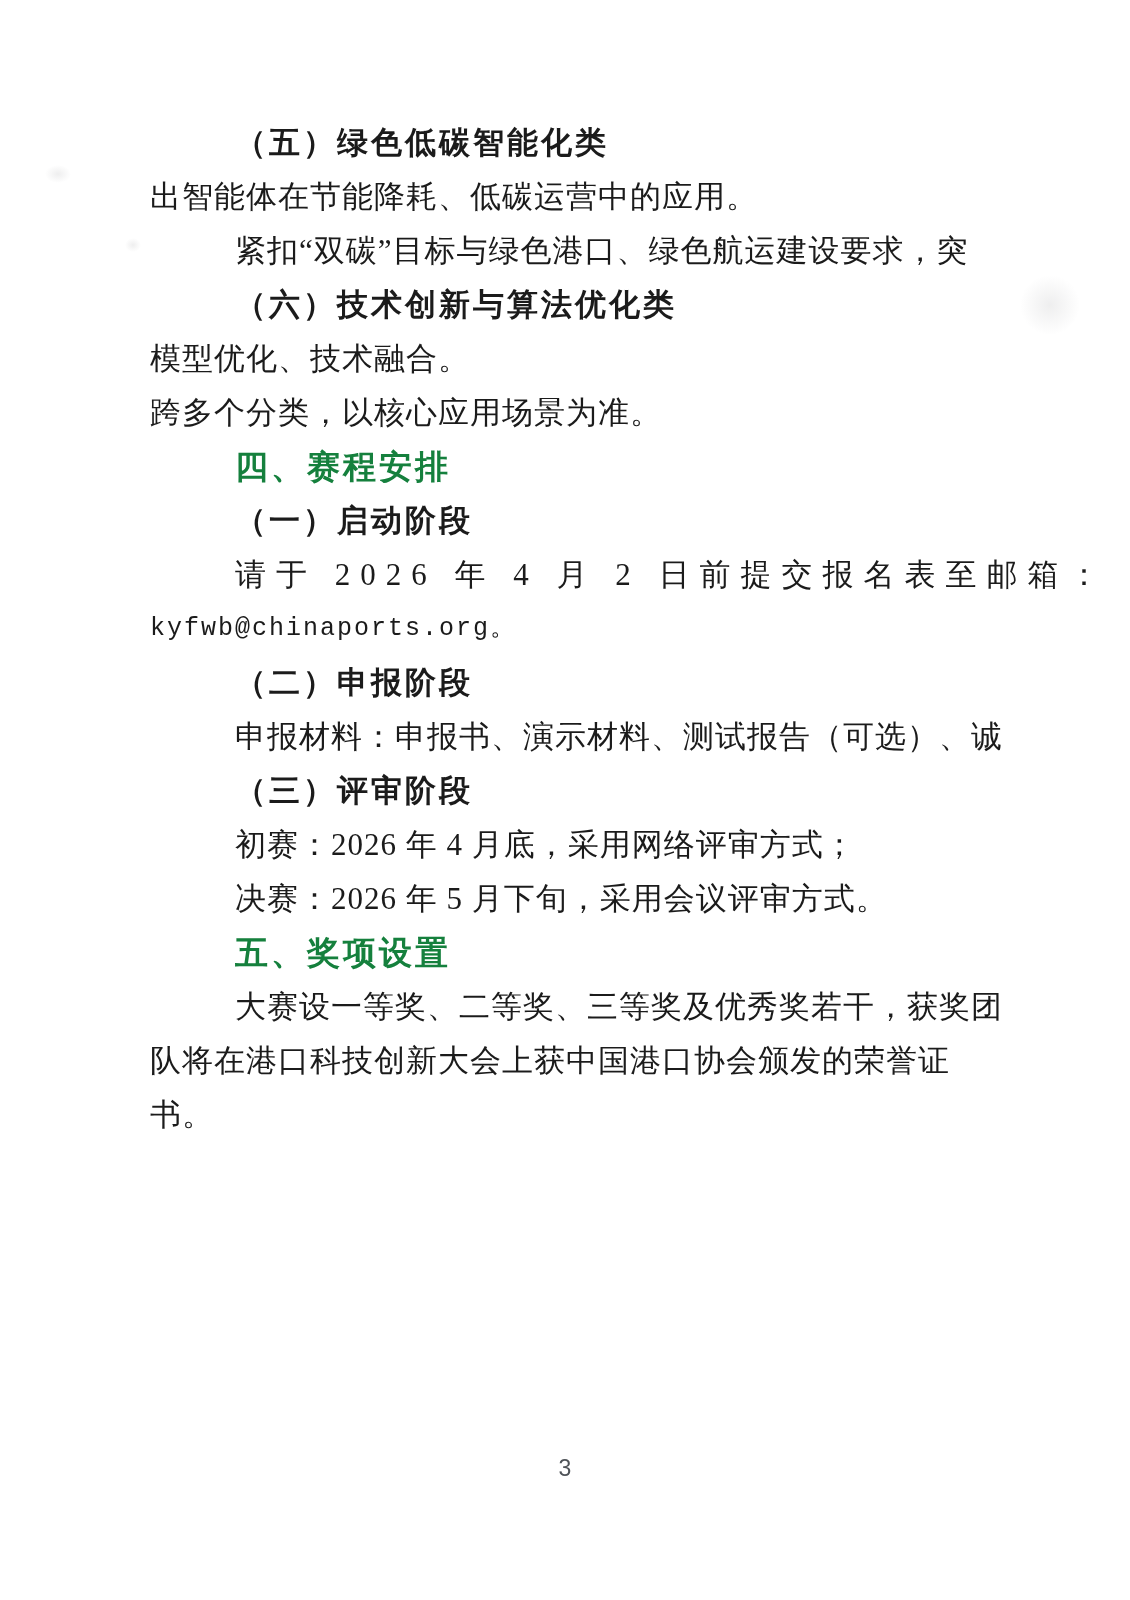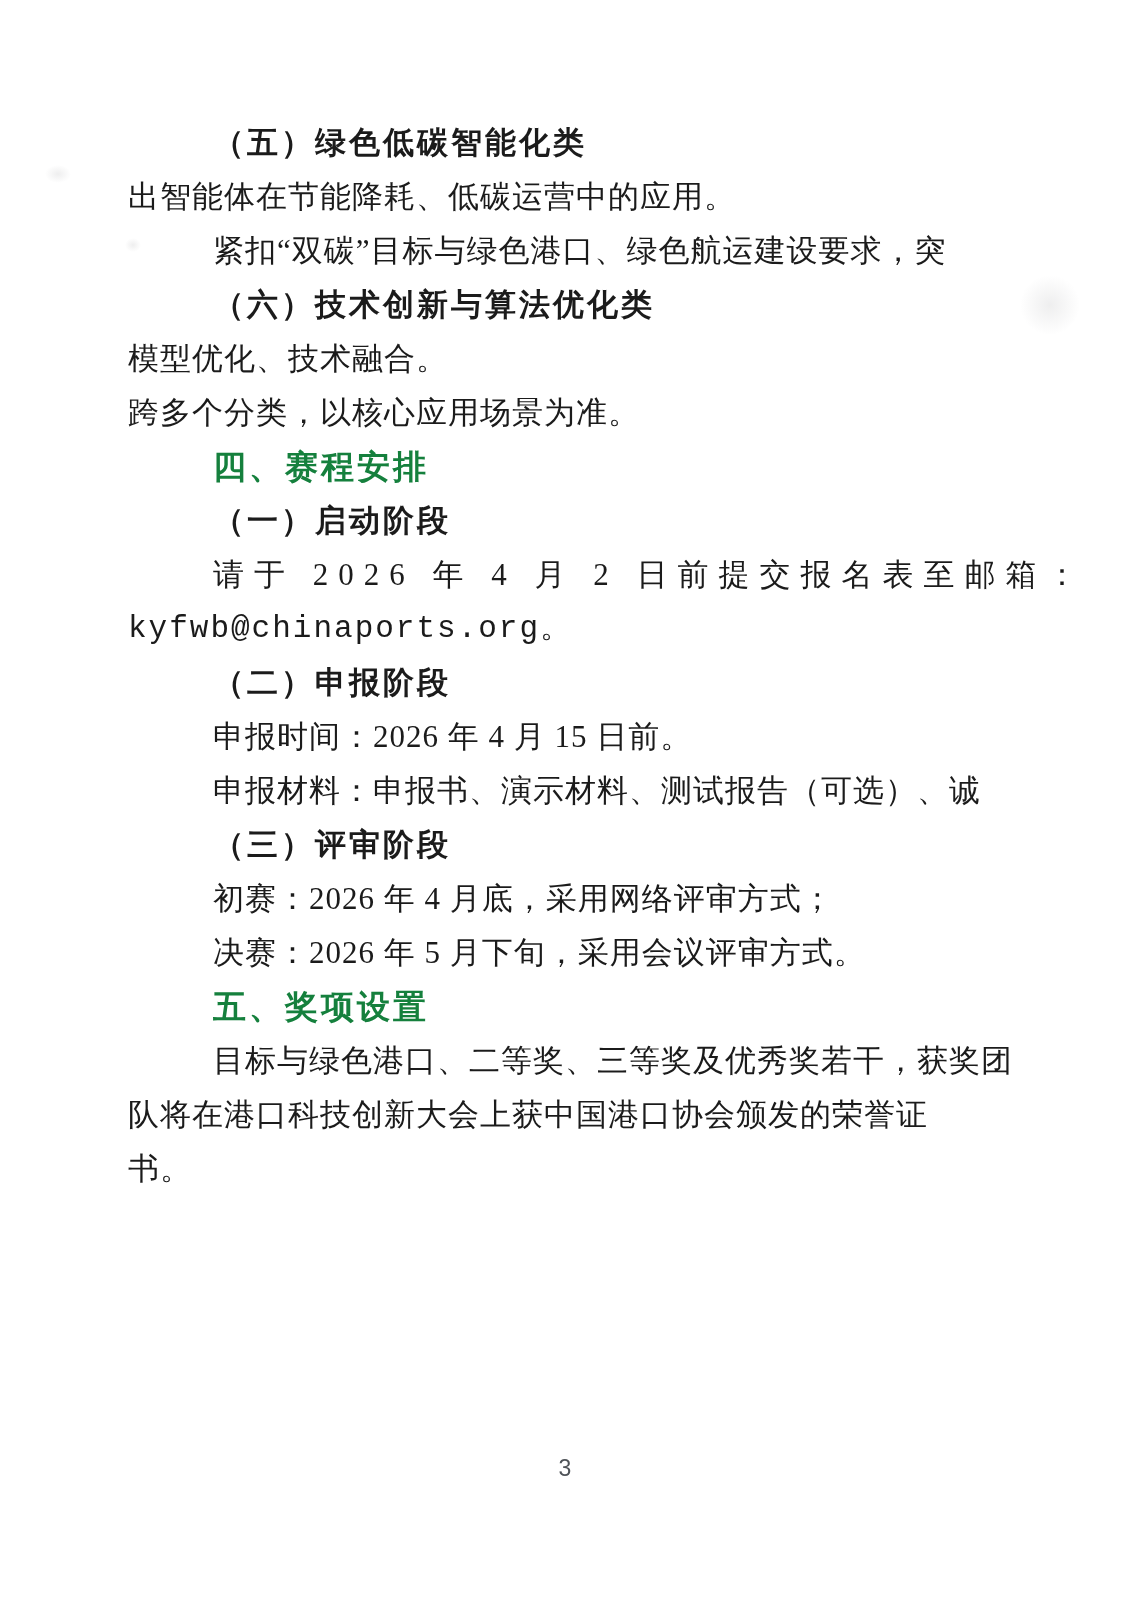--- a/index.html
+++ b/index.html
@@ -11,21 +11,21 @@
     position: relative;
     width: 1130px;
     height: 1600px;
     background: #ffffff;
     overflow: hidden;
     font-family: "Liberation Serif", "DejaVu Serif", serif;
     color: #1b1b1b;
   }
   .content {
     position: absolute;
-    left: 128px;
+    left: 150px;
     top: 116px;
     width: 850px;
   }
   .line {
     height: 54px;
     line-height: 54px;
     font-size: 31px;
     letter-spacing: 1px;
     white-space: nowrap;
   }
@@ -37,21 +37,21 @@
   .head {
     font-weight: 700;
     font-size: 33px;
     color: #15803d;
     letter-spacing: 3px;
     font-family: "Liberation Sans", "DejaVu Sans", sans-serif;
   }
   .spread { letter-spacing: 10px; }
   .email {
     font-family: "Liberation Mono", "DejaVu Sans Mono", monospace;
-    font-size: 31px;
+    font-size: 25px;
     letter-spacing: 2px;
   }
   .pagenum {
     position: absolute;
     top: 1448px;
     left: 0;
     width: 100%;
     height: 40px;
     line-height: 40px;
     text-align: center;
@@ -83,26 +83,25 @@
     <div class="line">出智能体在节能降耗、低碳运营中的应用。</div>
     <div class="line indent">紧扣“双碳”目标与绿色港口、绿色航运建设要求，突</div>
     <div class="line subhead indent">（六）技术创新与算法优化类</div>
     <div class="line">模型优化、技术融合。</div>
     <div class="line">跨多个分类，以核心应用场景为准。</div>
     <div class="line head indent">四、赛程安排</div>
     <div class="line subhead indent">（一）启动阶段</div>
     <div class="line spread indent">请于 2026 年 4 月 2 日前提交报名表至邮箱：</div>
     <div class="line email">kyfwb@chinaports.org。</div>
     <div class="line subhead indent">（二）申报阶段</div>
-    <div class="line indent">申报时间：2026 年 4 月 15 日前。</div>
     <div class="line indent">申报材料：申报书、演示材料、测试报告（可选）、诚</div>
     <div class="line subhead indent">（三）评审阶段</div>
     <div class="line indent">初赛：2026 年 4 月底，采用网络评审方式；</div>
     <div class="line indent">决赛：2026 年 5 月下旬，采用会议评审方式。</div>
     <div class="line head indent">五、奖项设置</div>
-    <div class="line indent">目标与绿色港口、二等奖、三等奖及优秀奖若干，获奖团</div>
+    <div class="line indent">大赛设一等奖、二等奖、三等奖及优秀奖若干，获奖团</div>
     <div class="line">队将在港口科技创新大会上获中国港口协会颁发的荣誉证</div>
     <div class="line">书。</div>
   </div>
 
   <div class="pagenum">3</div>
 
 </div>
 
 </body></html>

